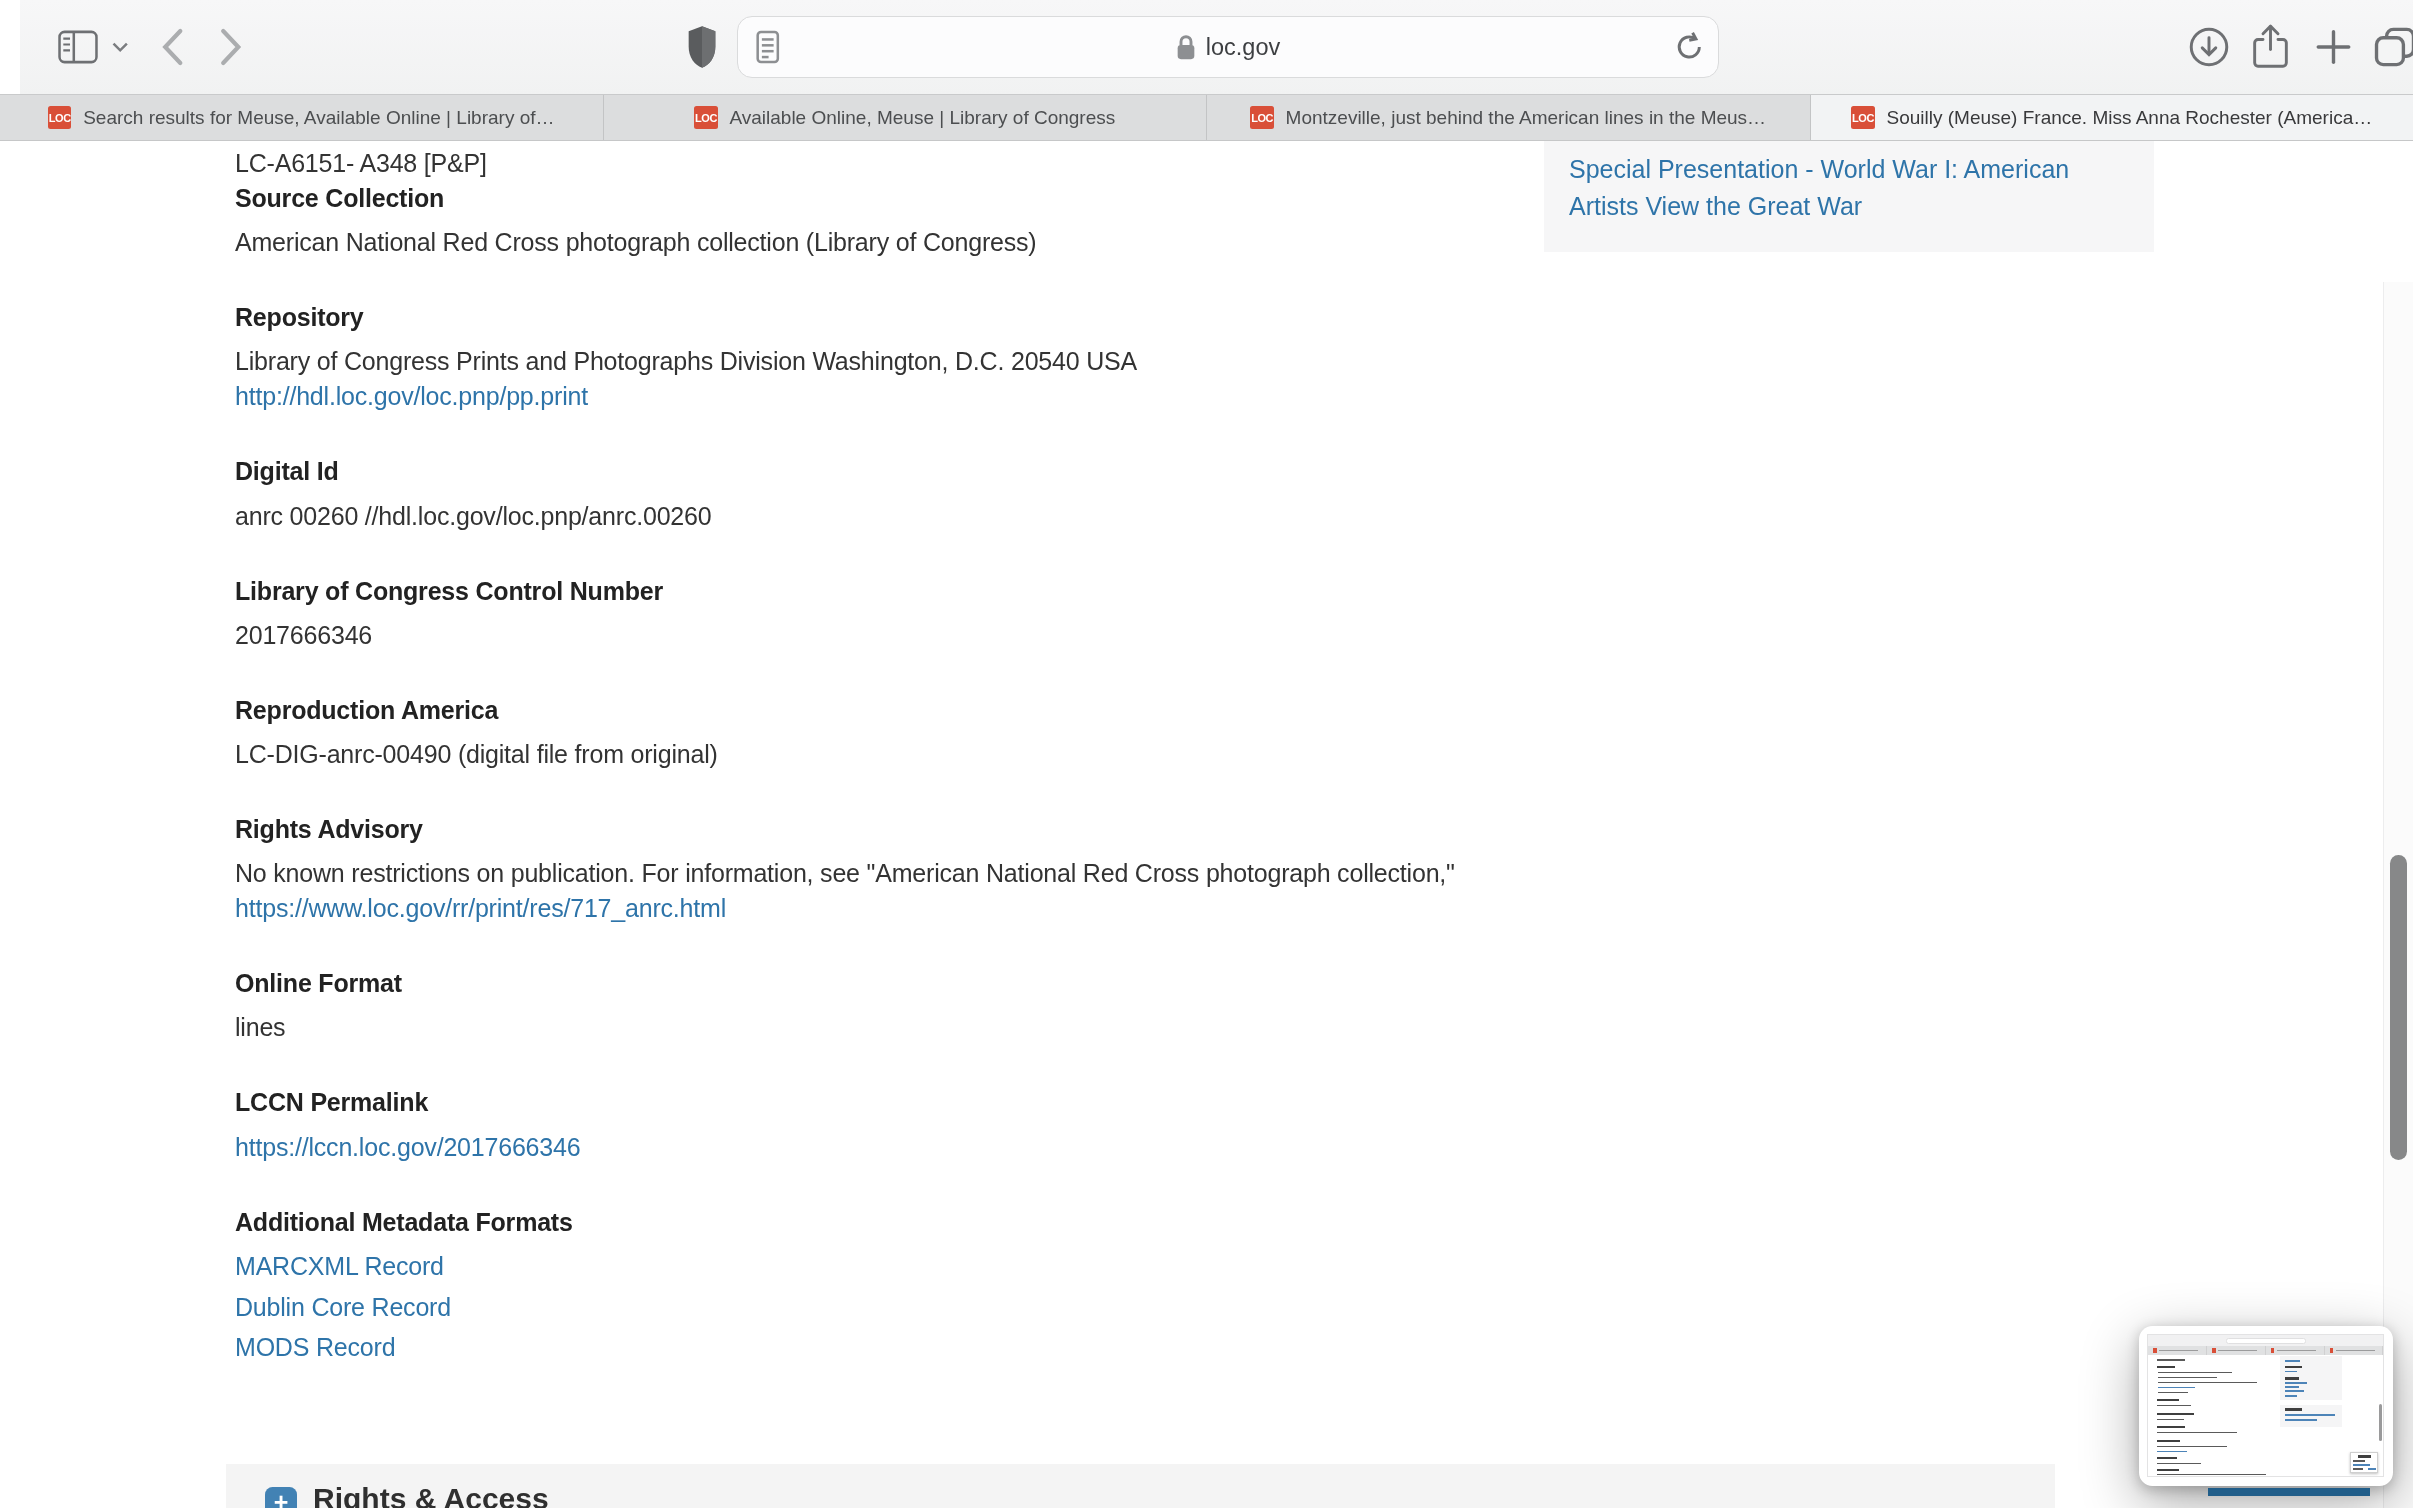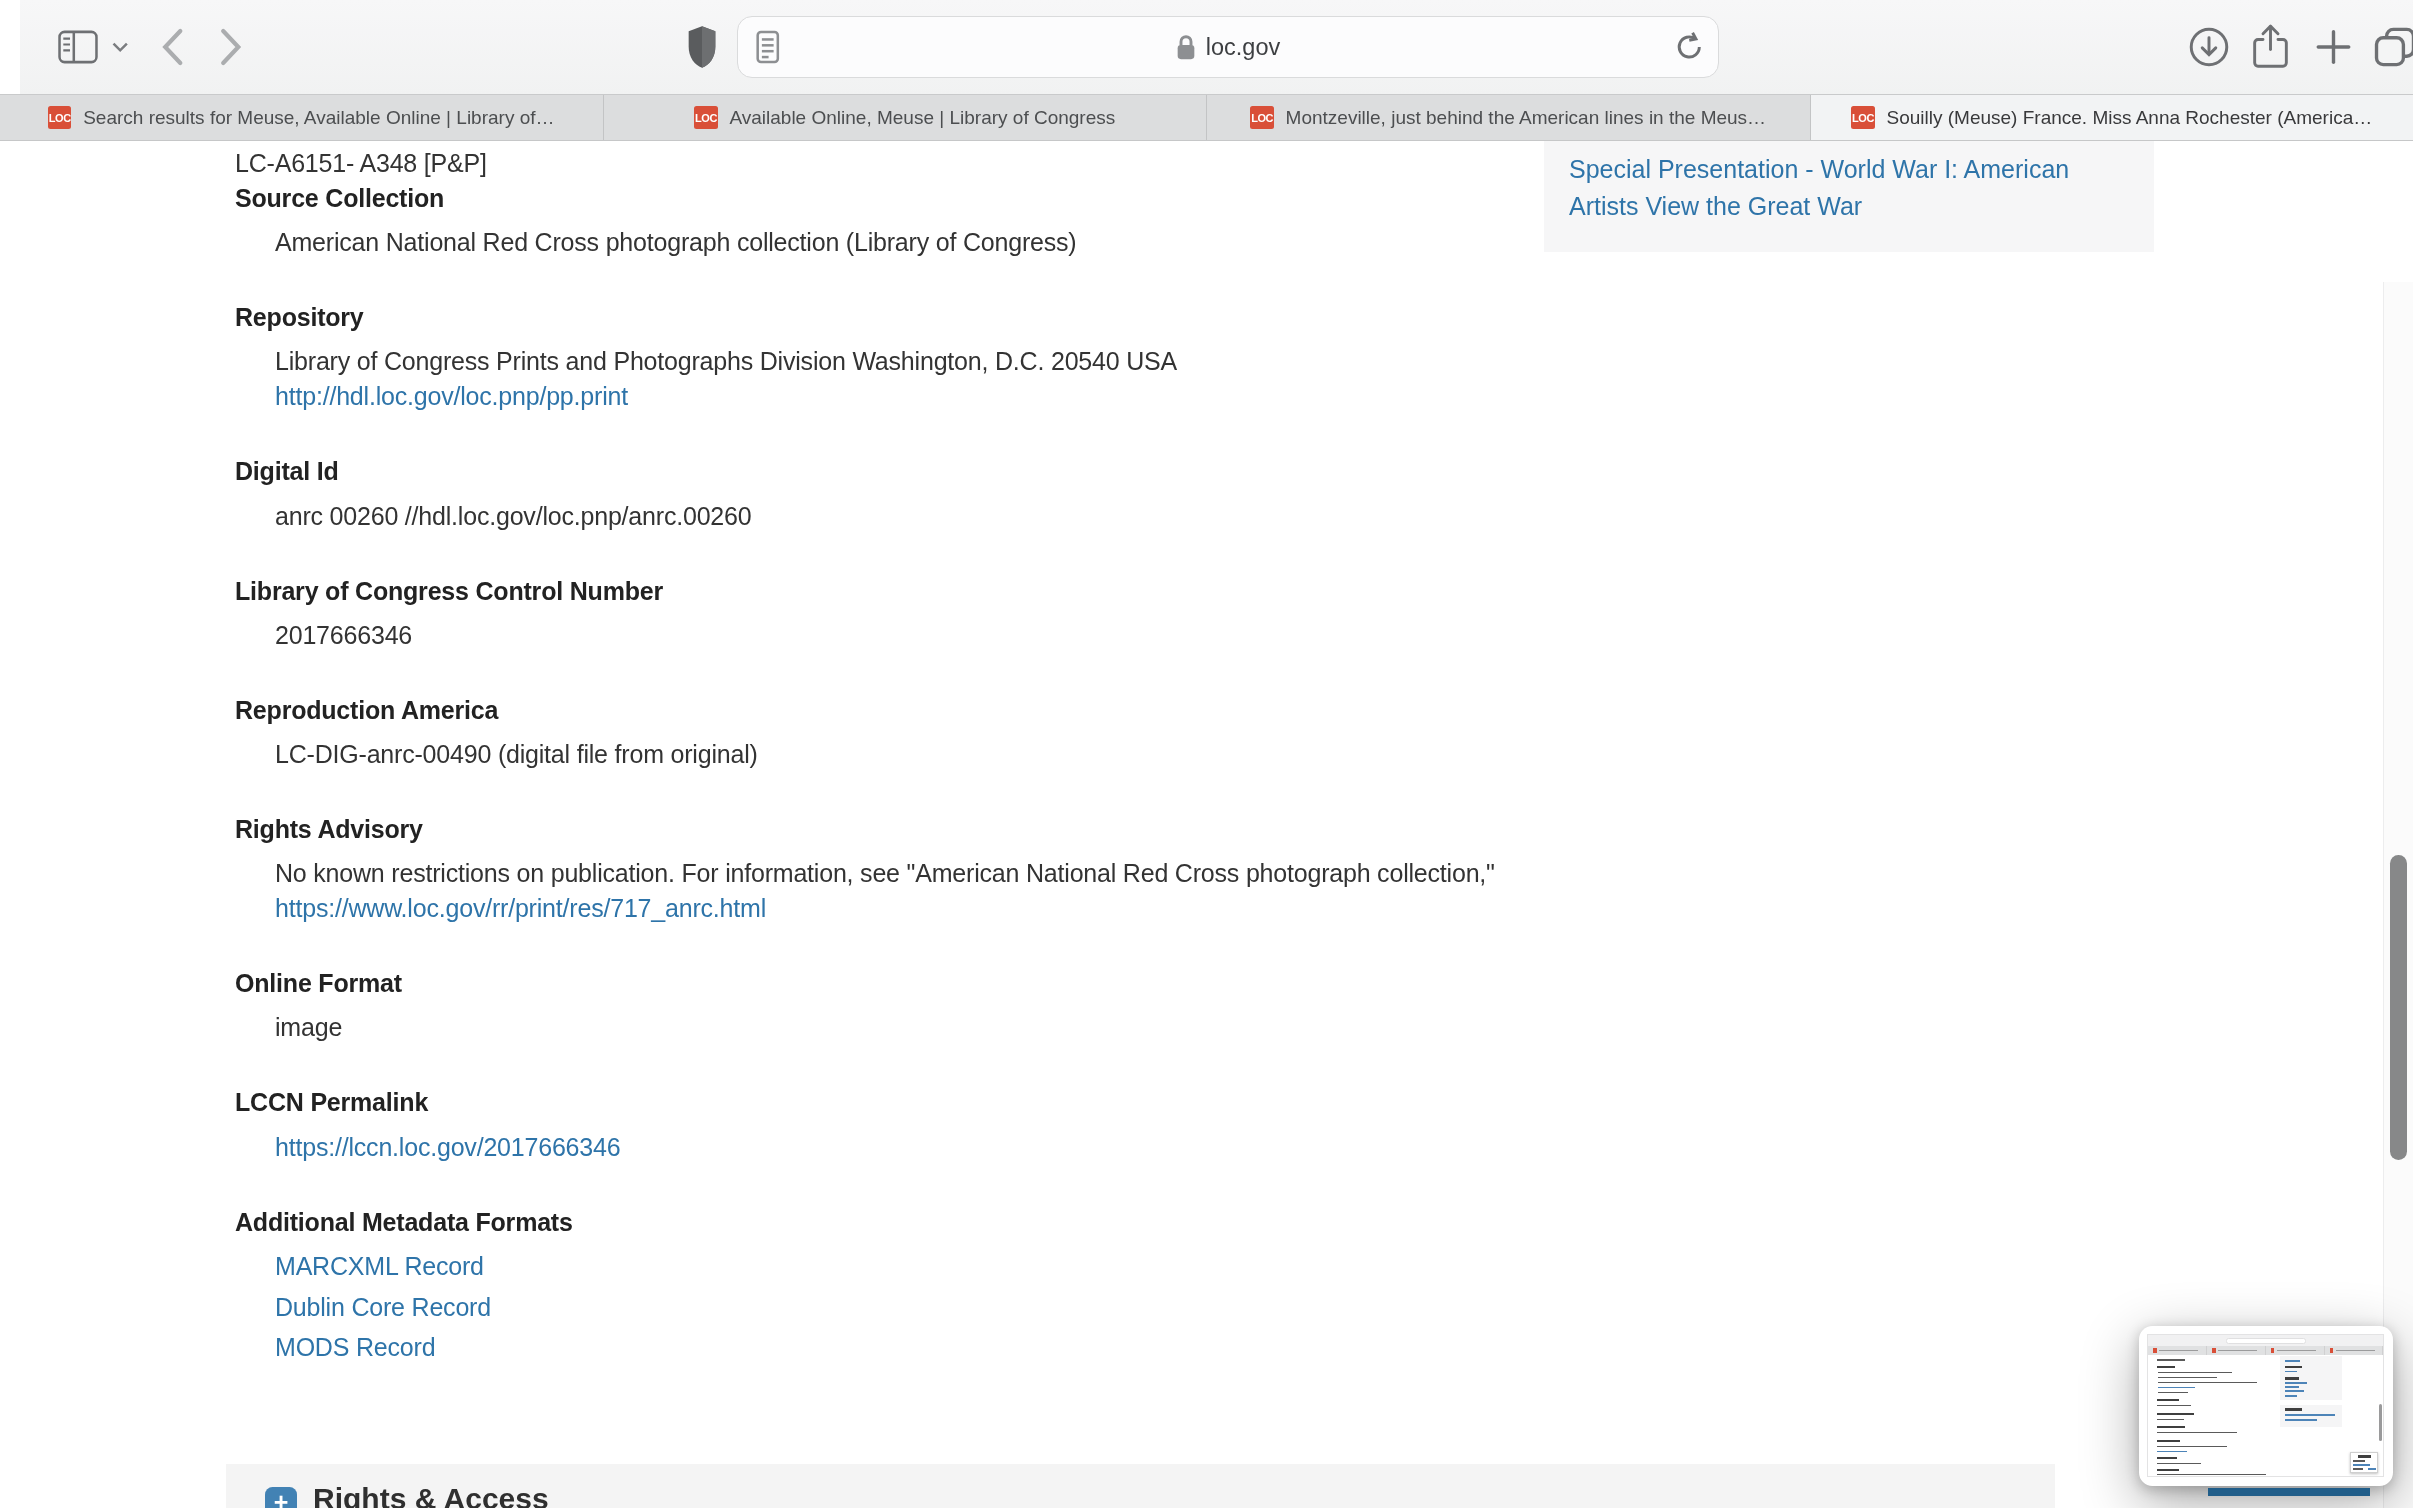--- a/index.html
+++ b/index.html
@@ -38,21 +38,21 @@
   .featured-box { position:absolute; left:1544px; top:0; width:610px; height:111px;
     background:#f6f6f7; padding:10px 25px 0 25px; }
   .featured-box a { color:#2e74a9; font-size:25px; line-height:37px; text-decoration:none;
     display:inline-block; }
 
   .main-col { position:absolute; left:235px; top:0; width:1475px; padding-top:5px;
     color:#333; font-size:25px; letter-spacing:-0.2px; }
   .callnum { line-height:35px; }
   .field { margin-bottom:40px; }
   .field-label { font-weight:bold; color:#222; line-height:35px; margin-bottom:9.2px; }
-  .line { line-height:35px;margin-left:40px; }
+  .line { line-height:35px; }
   a.val-link { color:#2e74a9; text-decoration:none; display:inline-block; line-height:35px; }
   .meta-link { margin-bottom:5.9px; }
 
   .rights-band { position:absolute; left:226px; top:1323px; width:1829px; height:67px;
     background:#f4f4f4; }
   .rights-icon { position:absolute; left:39px; top:22.6px; width:32px; height:32px;
     background:#4282b4; border-radius:7.5px; color:#fff; font-weight:bold; font-size:25px;
     display:flex; align-items:center; justify-content:center; }
   .rights-title { position:absolute; left:87px; top:17.6px; font-size:30px; font-weight:bold;
     color:#2f2f2f; }
@@ -239,21 +239,21 @@
     </div>
 
     <div class="field">
       <div class="field-label">Rights Advisory</div>
       <div class="line">No known restrictions on publication. For information, see "American National Red Cross photograph collection,"</div>
       <div class="line"><a href="#" class="val-link">https://www.loc.gov/rr/print/res/717_anrc.html</a></div>
     </div>
 
     <div class="field">
       <div class="field-label">Online Format</div>
-      <div class="line">image</div>
+      <div class="line">lines</div>
     </div>
 
     <div class="field">
       <div class="field-label">LCCN Permalink</div>
       <div class="line"><a href="#" class="val-link">https://lccn.loc.gov/2017666346</a></div>
     </div>
 
     <div class="field">
       <div class="field-label">Additional Metadata Formats</div>
       <div class="line meta-link"><a href="#" class="val-link">MARCXML Record</a></div>

